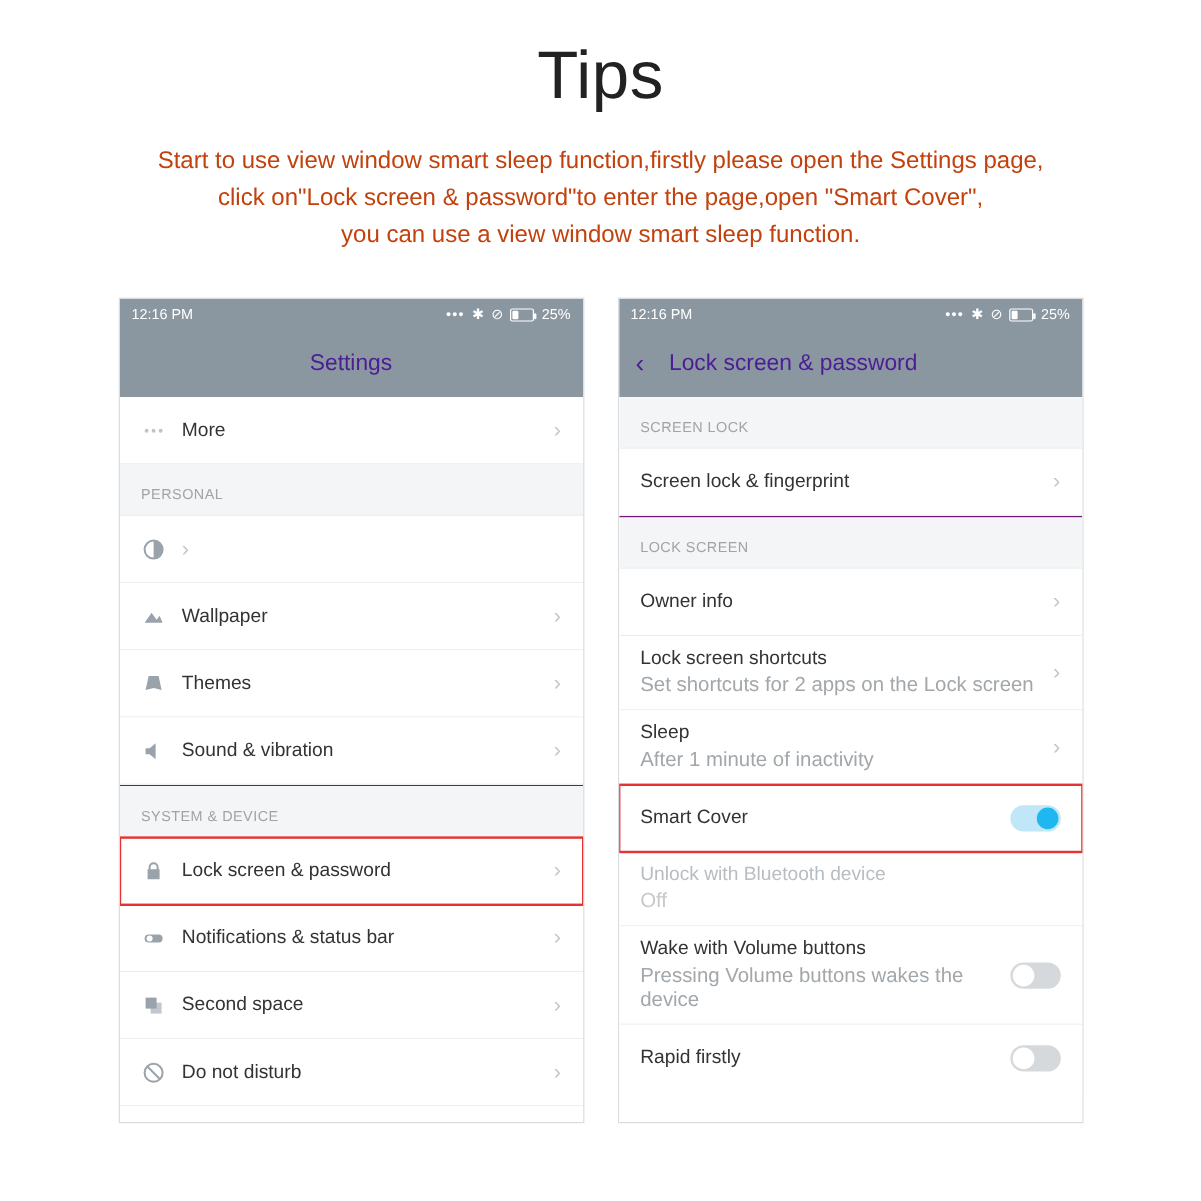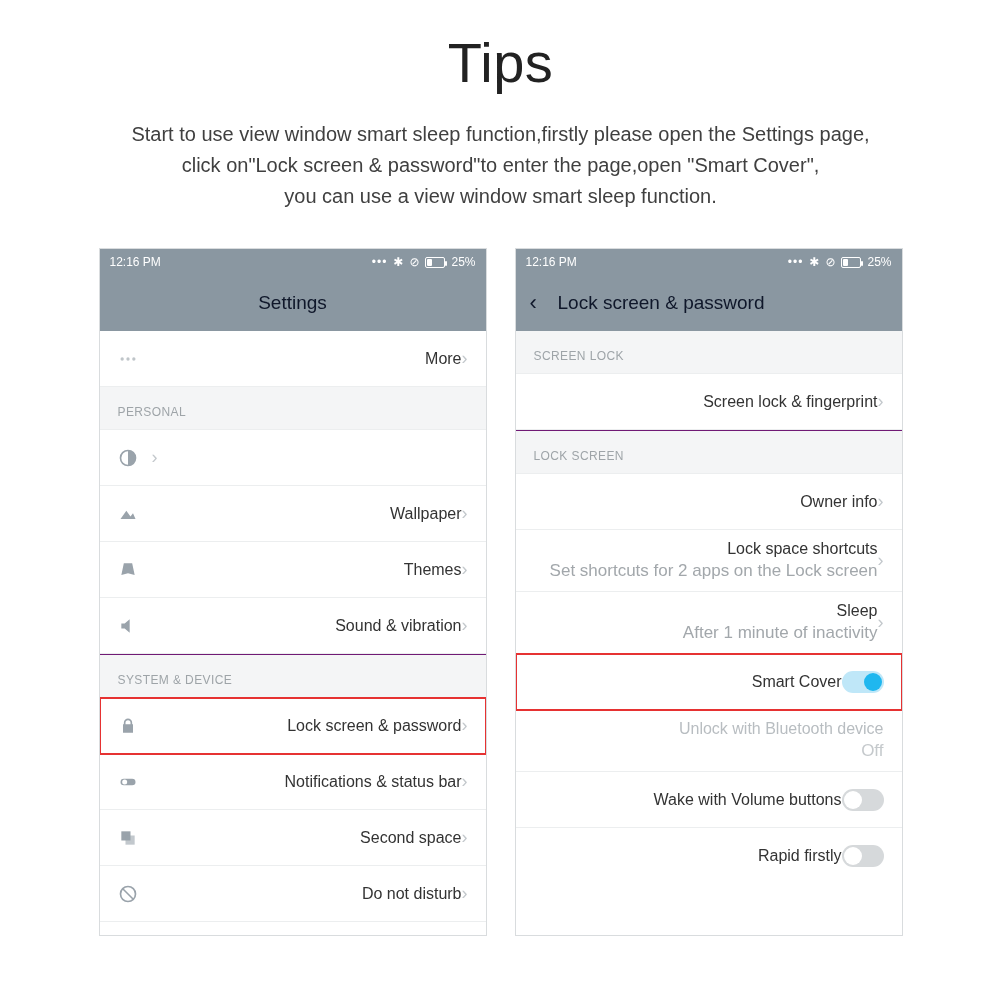--- a/index.html
+++ b/index.html
@@ -16,21 +16,21 @@
     font-weight: 300;
     text-align: center;
     margin-top: 30px;
     color: #222;
     letter-spacing: 0.5px;
   }
   .intro {
     text-align: center;
     margin-top: 24px;
     font-size: 20px;
-    color: #404040;
+    color: #c2410c;
     line-height: 1.55;
     font-weight: 300;
   }
   .screens {
     display: flex;
     justify-content: center;
     gap: 28px;
     margin-top: 36px;
   }
   .phone {
@@ -50,21 +50,21 @@
     align-items: center;
     justify-content: space-between;
     padding: 0 10px;
     font-size: 12px;
   }
   .status-right { display:flex; align-items:center; gap:6px; }
   .status-right .dots { letter-spacing:1px; }
   .titlebar {
     height: 56px;
     background: #8a97a1;
-    color: #0f172a;
+    color: #4c1d95;
     display: flex;
     align-items: center;
     justify-content: center;
     position: relative;
     font-size: 19px;
     font-weight: 400;
   }
   .titlebar .back {
     position: absolute;
     left: 14px;
@@ -97,21 +97,21 @@
     border-bottom: 1px solid #eceeef;
     background: #fff;
     position: relative;
   }
   .row .icon {
     width: 34px;
     color: #9aa3ab;
     display:flex;
     align-items:center;
   }
-  .row .texts { flex:1;text-align:right; }
+  .row .texts { flex:1; }
   .row .label { font-size: 16px; color: #333; }
   .row .sub { font-size: 17px; color: #a2a7ab; margin-top:3px; }
   .row.disabled .label { color: #b8bdc1; }
   .row.disabled .sub { color: #c5c9cc; }
   .chev {
     color: #c3c8cc;
     font-size: 18px;
   }
   .row.highlight {
     outline: 2px solid #e63232;
@@ -309,21 +309,21 @@
       </div>
       <div class="section-header">LOCK SCREEN</div>
       <div class="row">
         <div class="texts">
             <div class="label">Owner info</div>
           </div>
         <span class="chev">›</span>
       </div>
       <div class="row">
         <div class="texts">
-          <div class="label">Lock space shortcuts</div>
+          <div class="label">Lock screen shortcuts</div>
           <div class="sub">Set shortcuts for 2 apps on the Lock screen</div>
         </div>
         <span class="chev">›</span>
       </div>
       <div class="row">
         <div class="texts">
           <div class="label">Sleep</div>
           <div class="sub">After 1 minute of inactivity</div>
         </div>
         <span class="chev">›</span>
@@ -338,20 +338,21 @@
       </div>
       <div class="row disabled">
         <div class="texts">
           <div class="label">Unlock with Bluetooth device</div>
           <div class="sub">Off</div>
         </div>
       </div>
       <div class="row">
         <div class="texts">
           <div class="label">Wake with Volume buttons</div>
+          <div class="sub">Pressing Volume buttons wakes the device</div>
         </div>
         <span class="toggle">
             <span class="knob"></span>
           </span>
       </div>
       <div class="row cut">
         <div class="texts">
           <div class="label">Rapid firstly</div>
         </div>
         <span class="toggle">

